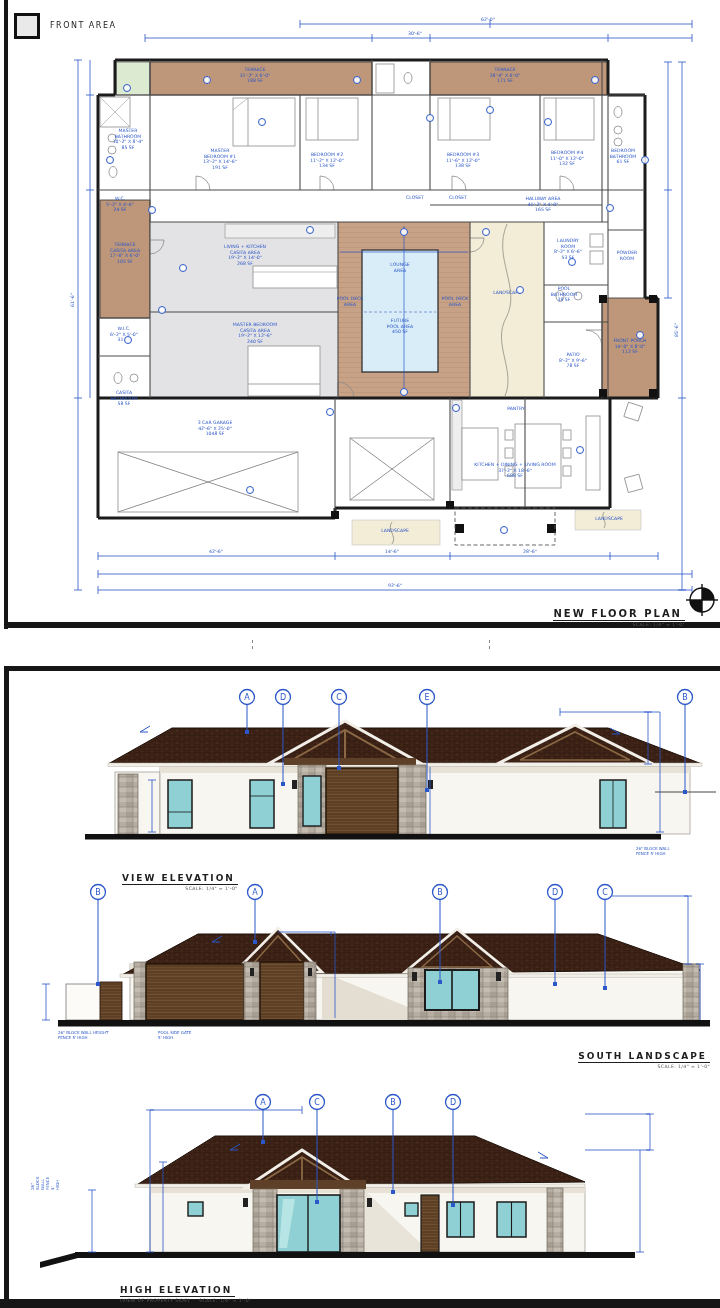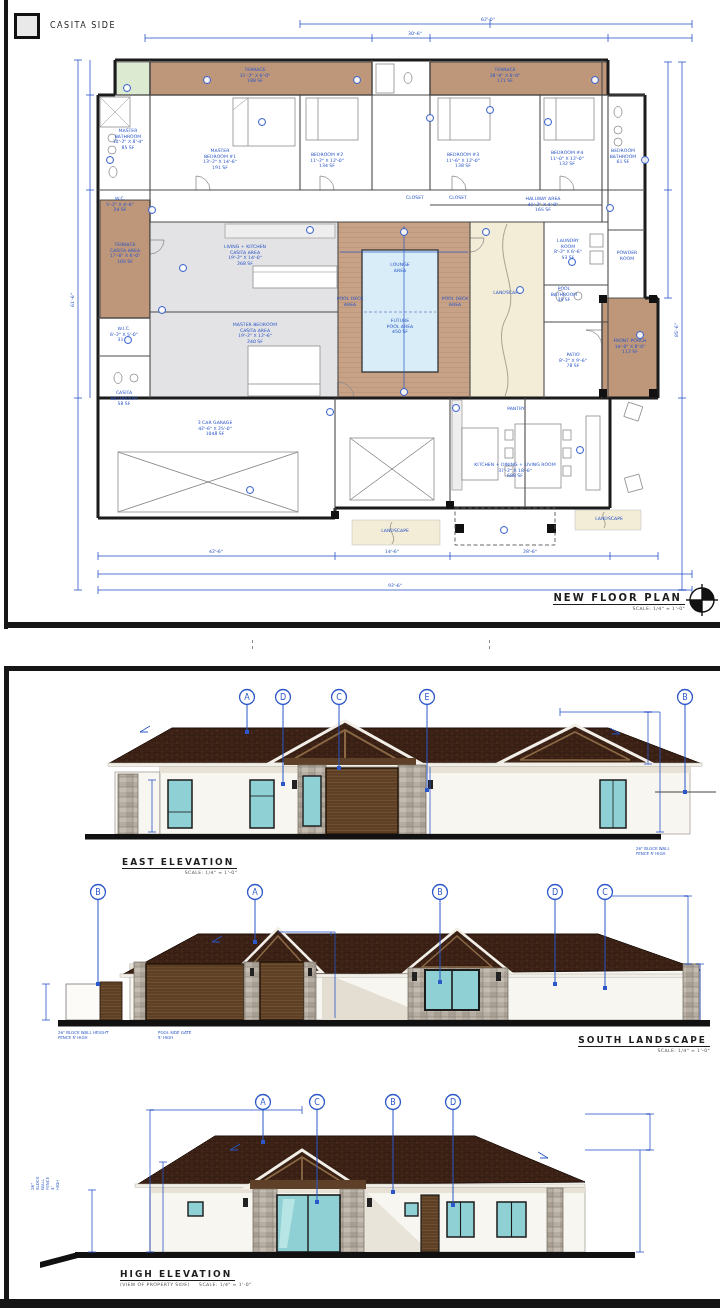--- a/index.html
+++ b/index.html
@@ -4,38 +4,38 @@
 <style>
   html,body{margin:0;padding:0;background:#fff;}
   .stage{position:relative;width:720px;height:1308px;background:#ffffff;overflow:hidden;
          font-family:"DejaVu Sans", sans-serif;}
   .abs{position:absolute;}
   .bar{position:absolute;background:#161616;}
   .legendbox{position:absolute;left:14px;top:13px;width:26px;height:26px;border:3px solid #111;background:#e9e9e9;box-sizing:border-box;}
   .legendlabel{position:absolute;left:50px;top:21px;font-size:8px;letter-spacing:1.5px;color:#222;}
   .rl{position:absolute;color:#2b57c8;font-size:4.6px;line-height:1.25;text-align:center;white-space:pre-line;}
   .tag{position:absolute;width:8px;height:8px;border:1.2px solid #2b57c8;border-radius:50%;background:rgba(255,255,255,.88);box-sizing:border-box;}
-  .ttl{position:absolute;color:#1d1d1d;}
+  .ttl{position:absolute;color:#1d1d1d;margin-top:16px;}
   .ttl .t{font-size:10px;letter-spacing:2px;border-bottom:1.3px solid #1d1d1d;padding:0 3px 1px 0;display:inline-block;font-weight:bold;}
   .ttl .s{font-size:4.6px;color:#555;text-align:right;margin-top:1px;letter-spacing:.4px;}
   .ttl.small .t{font-size:9px;}
   .note{position:absolute;color:#2b57c8;font-size:4px;line-height:1.25;white-space:pre-line;}
   .gaptick{position:absolute;width:0;height:9px;border-left:1px dashed #888;}
   svg{display:block;}
 </style>
 </head>
 <body>
 
 <div class="stage">
 
   <div class="bar" style="left:4px;top:0;width:4px;height:629px;"></div>
   <div class="bar" style="left:4px;top:622px;width:716px;height:6px;"></div>
 
   <div class="legendbox"></div>
-  <div class="legendlabel">CASITA SIDE</div>
+  <div class="legendlabel">FRONT AREA</div>
 
   <svg class="abs" style="left:0;top:0;" width="720" height="640" viewBox="0 0 720 640">
     <defs>
       <pattern id="pTer" width="4" height="4" patternUnits="userSpaceOnUse">
         <rect width="4" height="4" fill="#c69e83"></rect>
           <path d="M0 1H4M0 3H4" stroke="#aa8260" stroke-width="0.6"></path>
       </pattern>
       <pattern id="pDeck" width="5" height="5" patternUnits="userSpaceOnUse">
         <rect width="5" height="5" fill="#c8a habit" fill-opacity="1"></rect>
           <rect width="5" height="5" fill="#c8a286"></rect>
@@ -404,21 +404,21 @@
       <g fill="#2b57c8" font-size="8" text-anchor="middle">
         <text x="247" y="28">A</text>
         <text x="283" y="28">D</text>
         <text x="339" y="28">C</text>
         <text x="427" y="28">E</text>
         <text x="685" y="28">B</text>
       </g>
     </g>
   </svg>
   <div class="ttl small" style="left:122px;top:850px;">
-    <span class="t">EAST ELEVATION</span>
+    <span class="t">VIEW ELEVATION</span>
     <div class="s">SCALE: 1/4" = 1'-0"</div>
   </div>
   <div class="note" style="left:636px;top:846px;width:70px;">26" BLOCK WALL
 FENCE 5' HIGH</div>
 
   <svg class="abs" style="left:0;top:872px;" width="720" height="200" viewBox="0 0 720 200">
     <defs>
       <pattern id="pTile2" width="10" height="6" patternUnits="userSpaceOnUse">
         <rect width="10" height="6" fill="#3d2317"></rect>
         <path d="M0 0H10M0 3H10" stroke="#27130b" stroke-width="0.7"></path>

